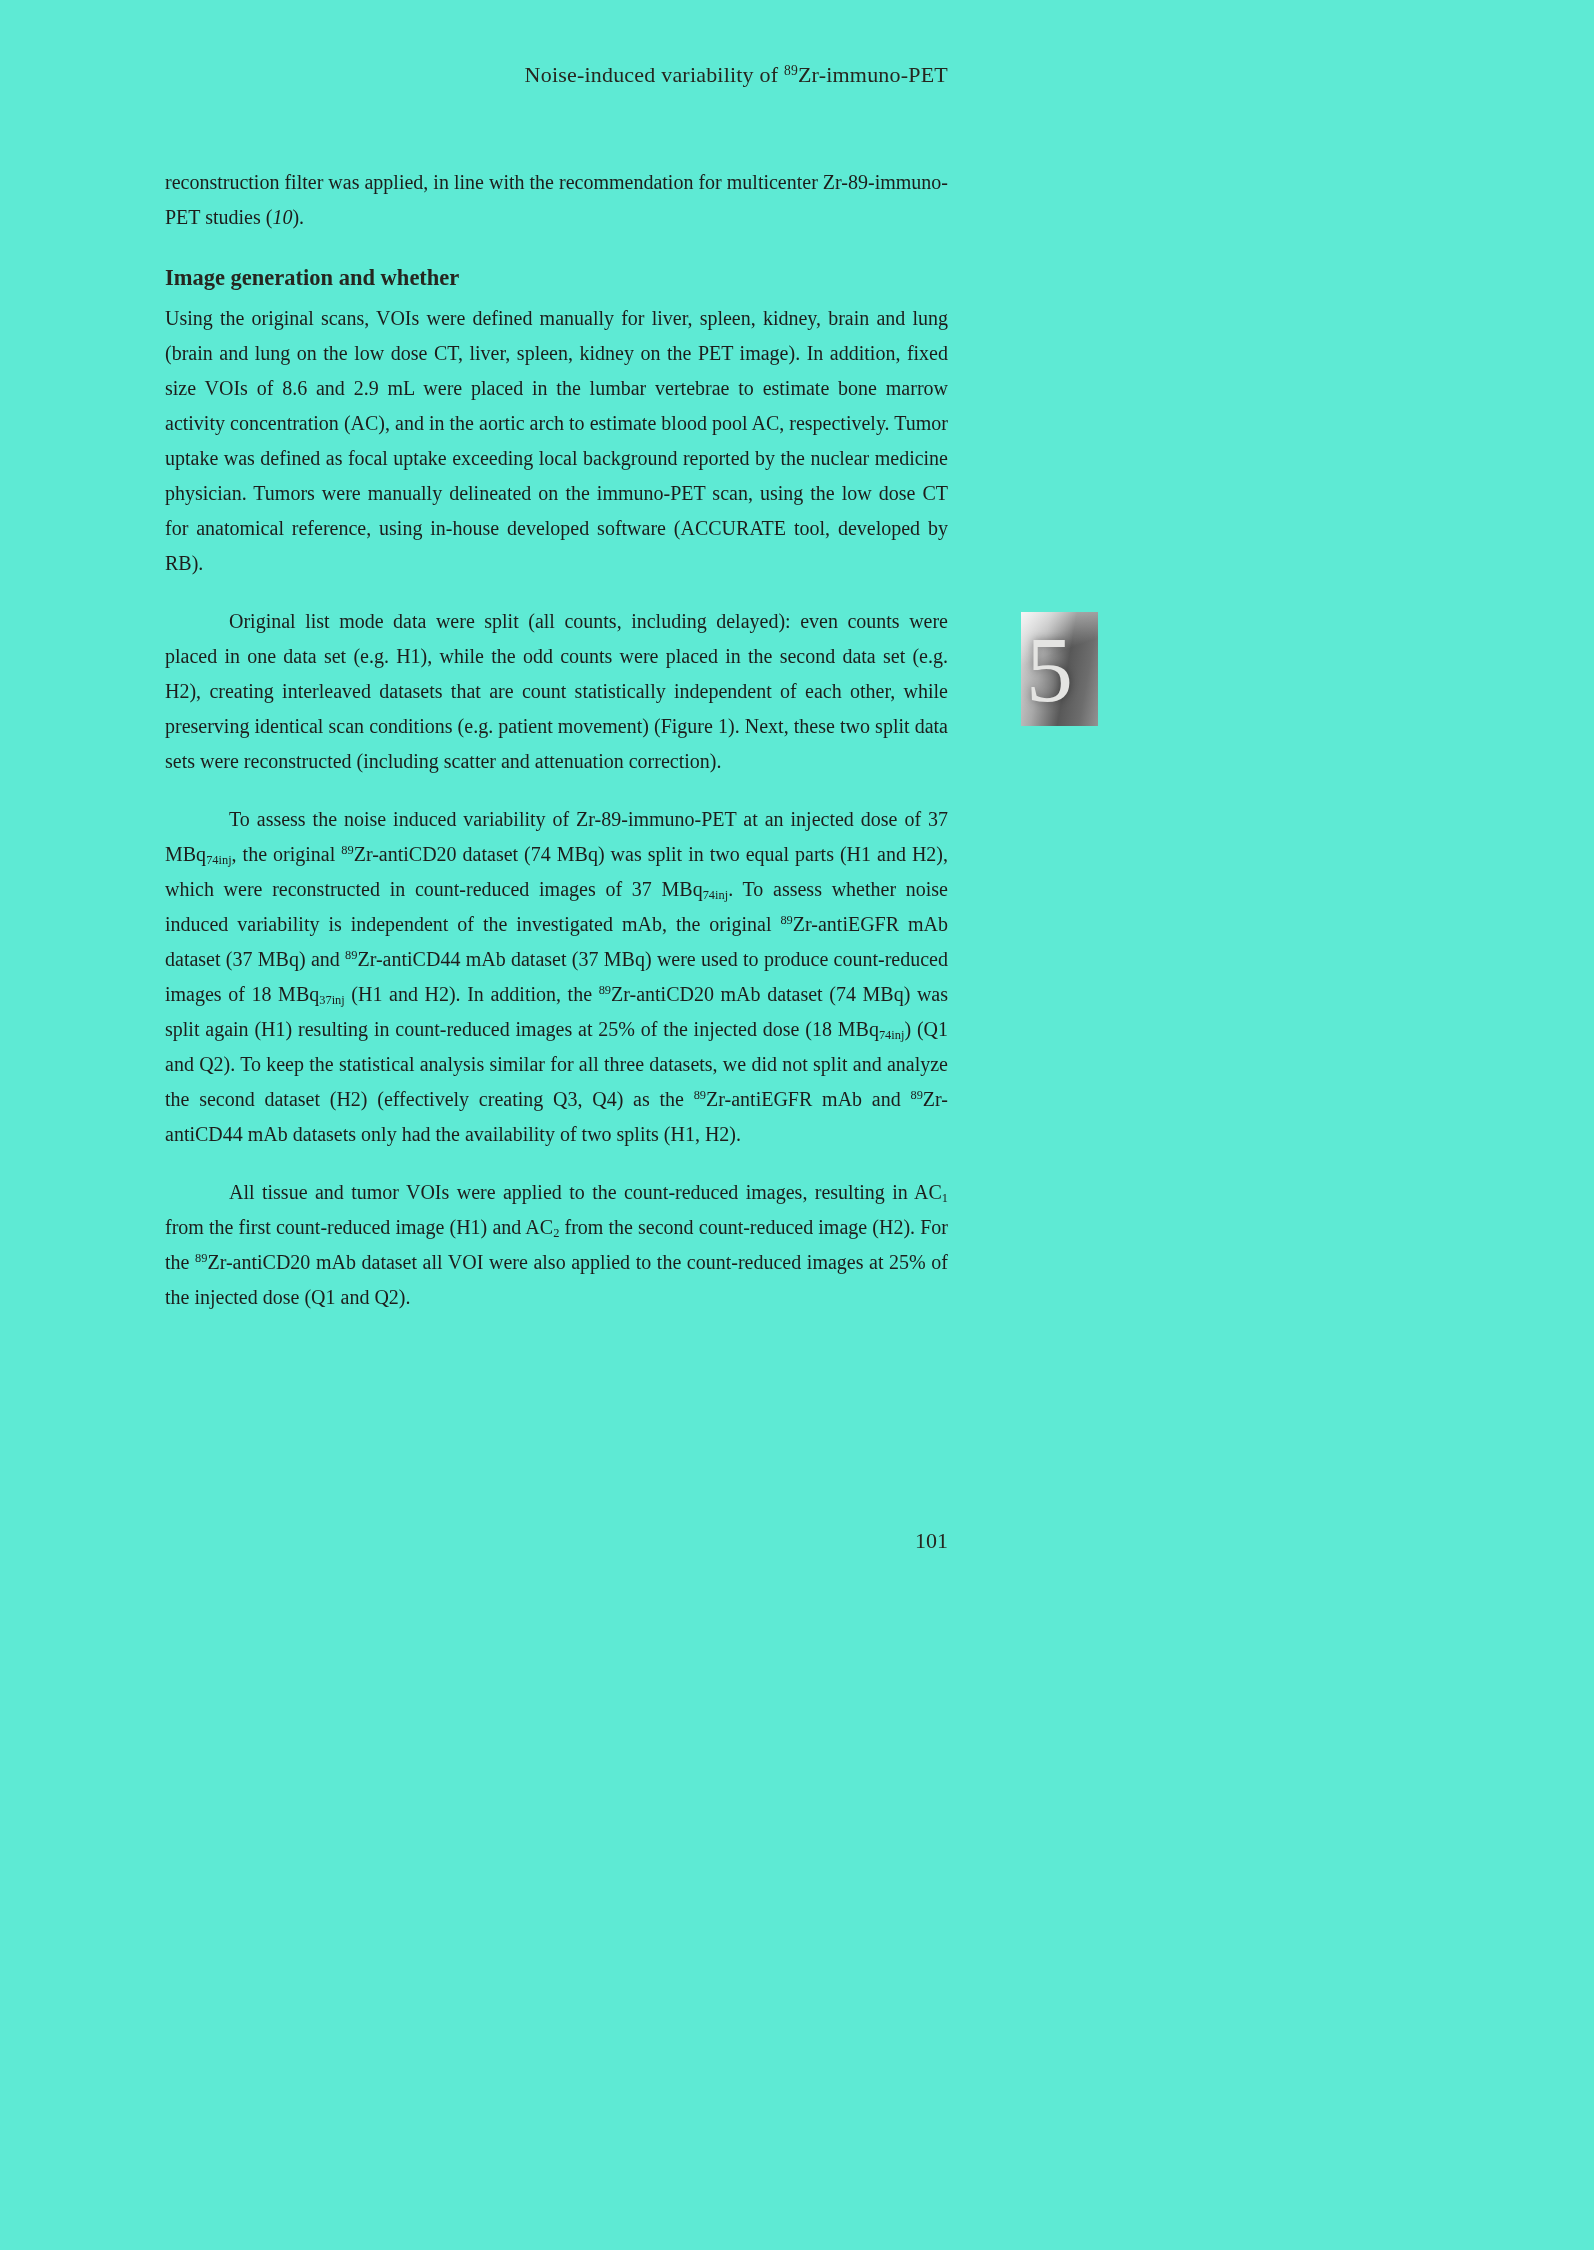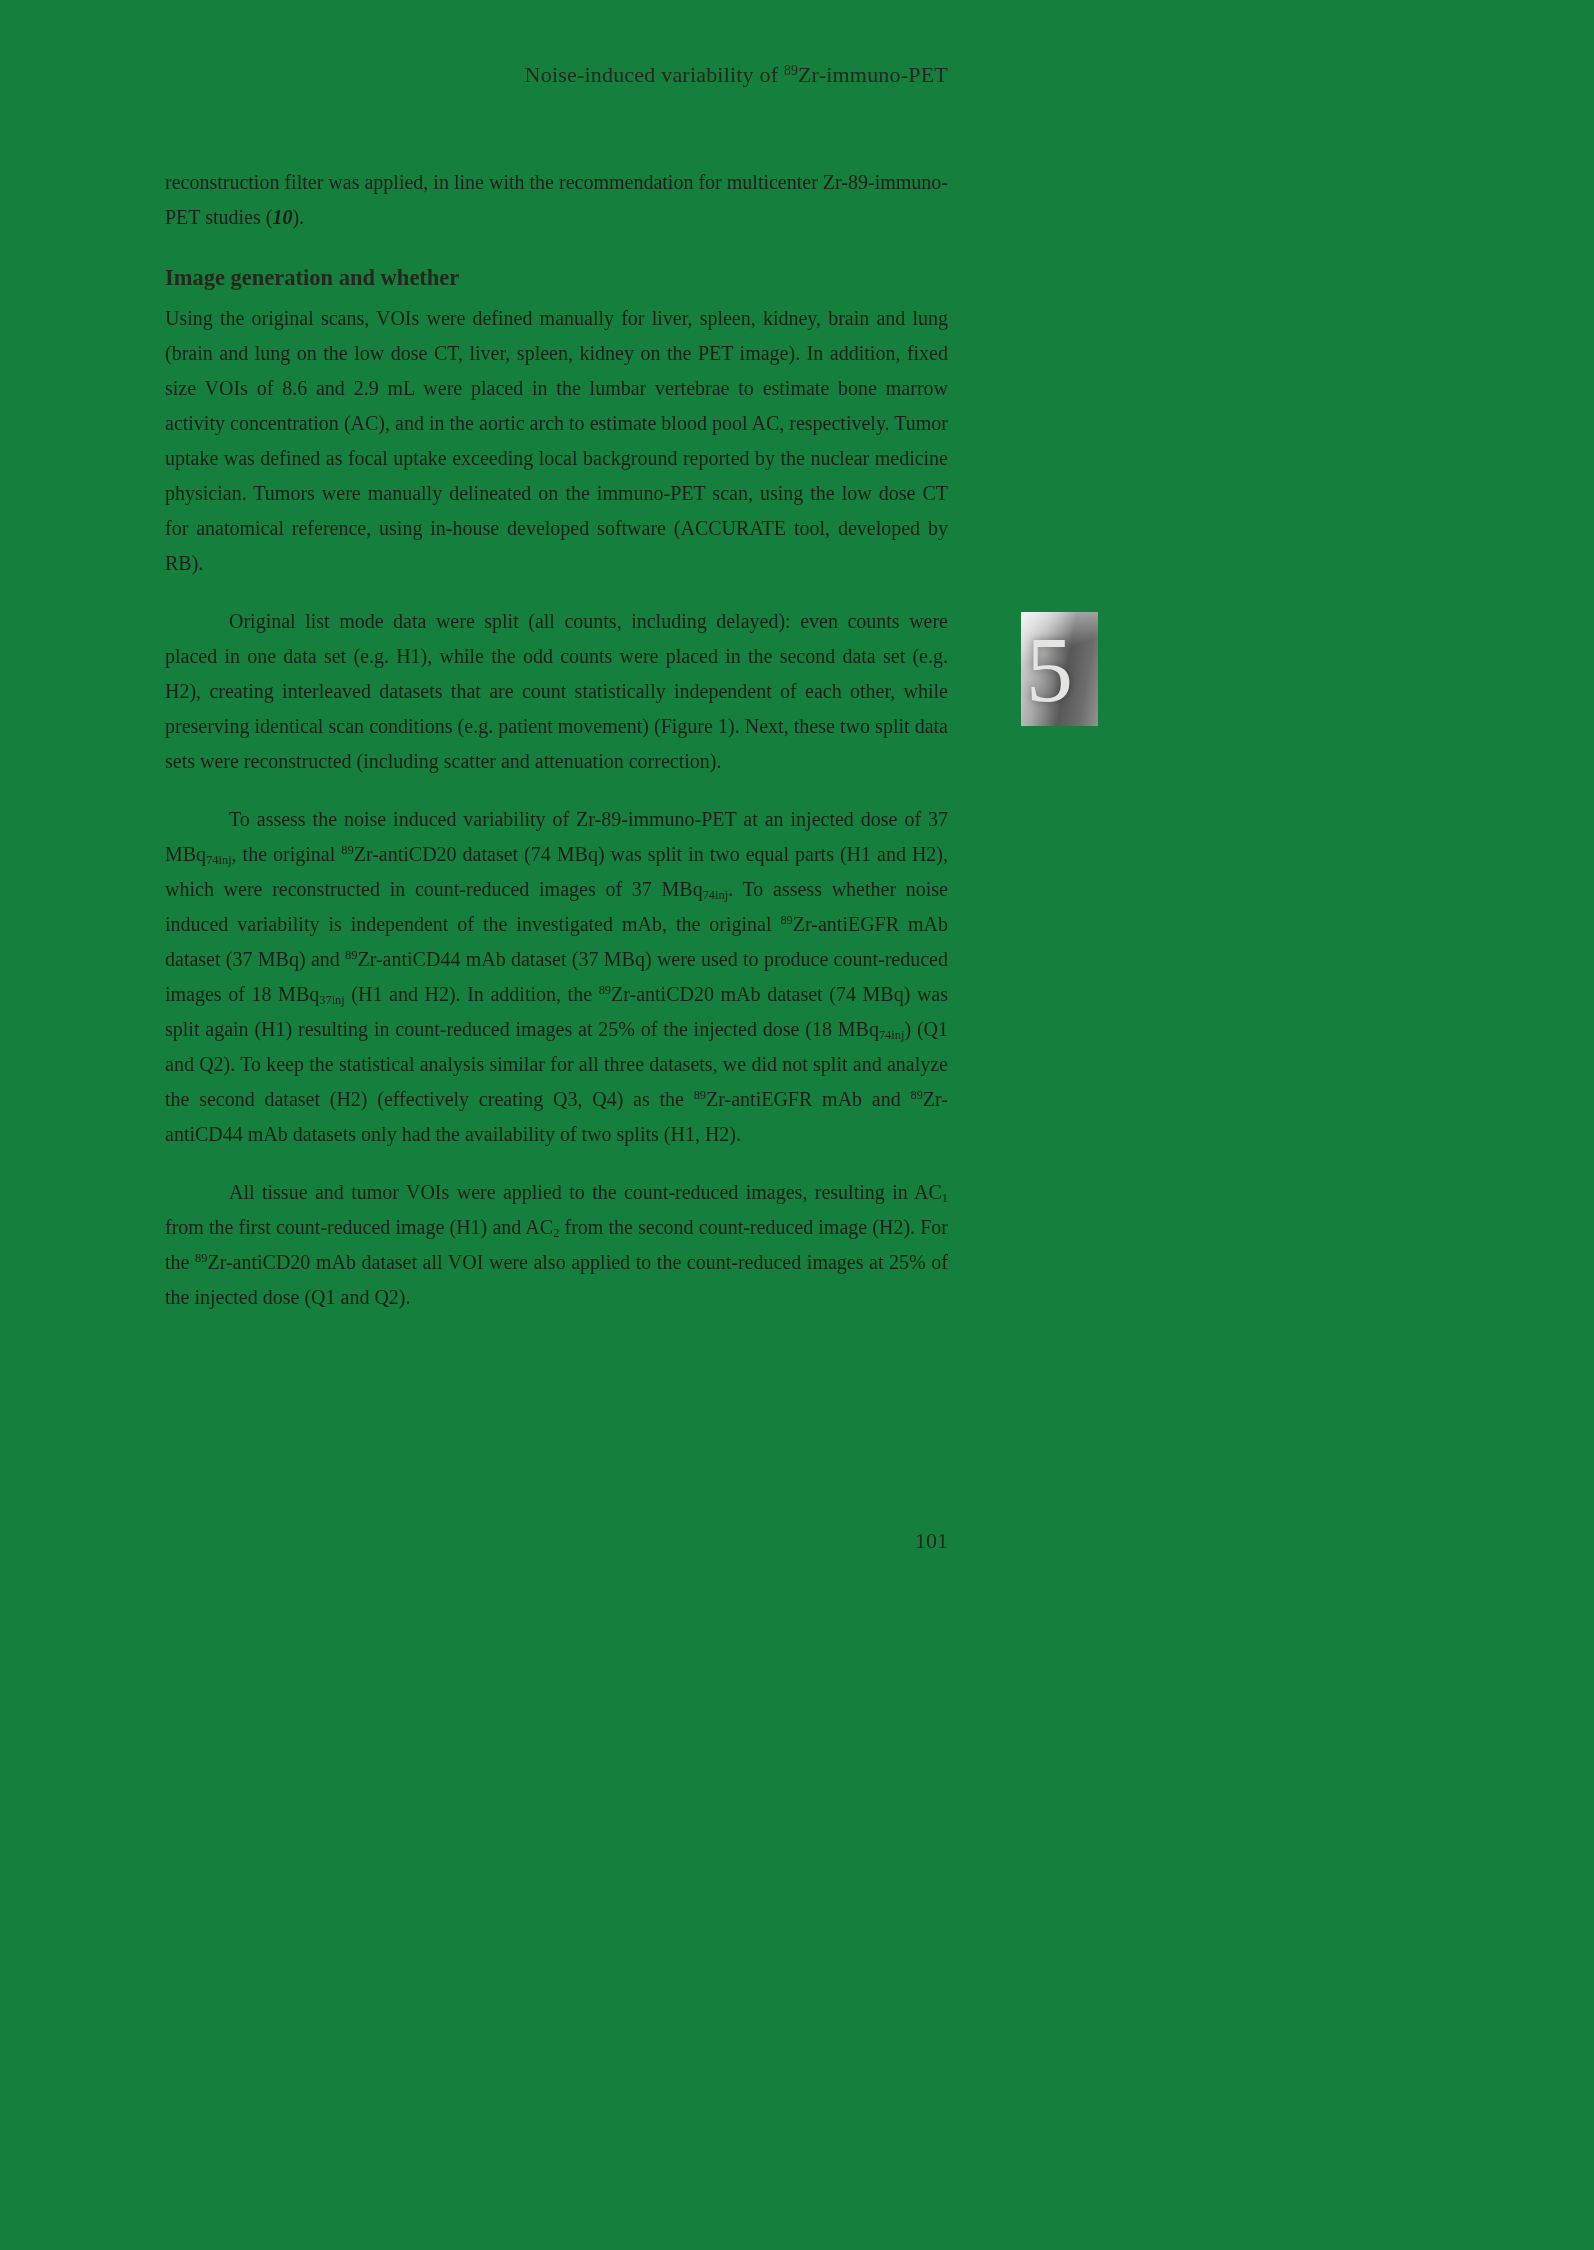--- a/index.html
+++ b/index.html
@@ -4,21 +4,21 @@
 <style>
   html, body {
     margin: 0;
     padding: 0;
     background: #ffffff;
   }
   .page {
     position: relative;
     width: 1594px;
     height: 2250px;
-    background: #15803d;
+    background: #5eead4;
     overflow: hidden;
     font-family: "Liberation Serif", "DejaVu Serif", serif;
     color: #1d1d1b;
   }
   .running-head {
     position: absolute;
     left: 165px;
     top: 62px;
     width: 783px;
     text-align: right;
@@ -57,21 +57,21 @@
     line-height: 0;
   }
   sub {
     font-size: 62%;
     vertical-align: baseline;
     position: relative;
     top: 0.22em;
     line-height: 0;
     font-family: Liberation Serif, serif;
   }
-  em { font-style: italic; font-weight: bold; }
+  em { font-style: italic; }
   .chapter-tab {
     position: absolute;
     left: 1021px;
     top: 612px;
     width: 77px;
     height: 114px;
     background:
       linear-gradient(160deg, rgba(255,255,255,0.75) 0%, rgba(255,255,255,0) 38%),
       linear-gradient(100deg, #dcdcdc 0%, #a8a8a8 30%, #585858 58%, #6d6d6d 80%, #939393 100%);
     display: flex;

